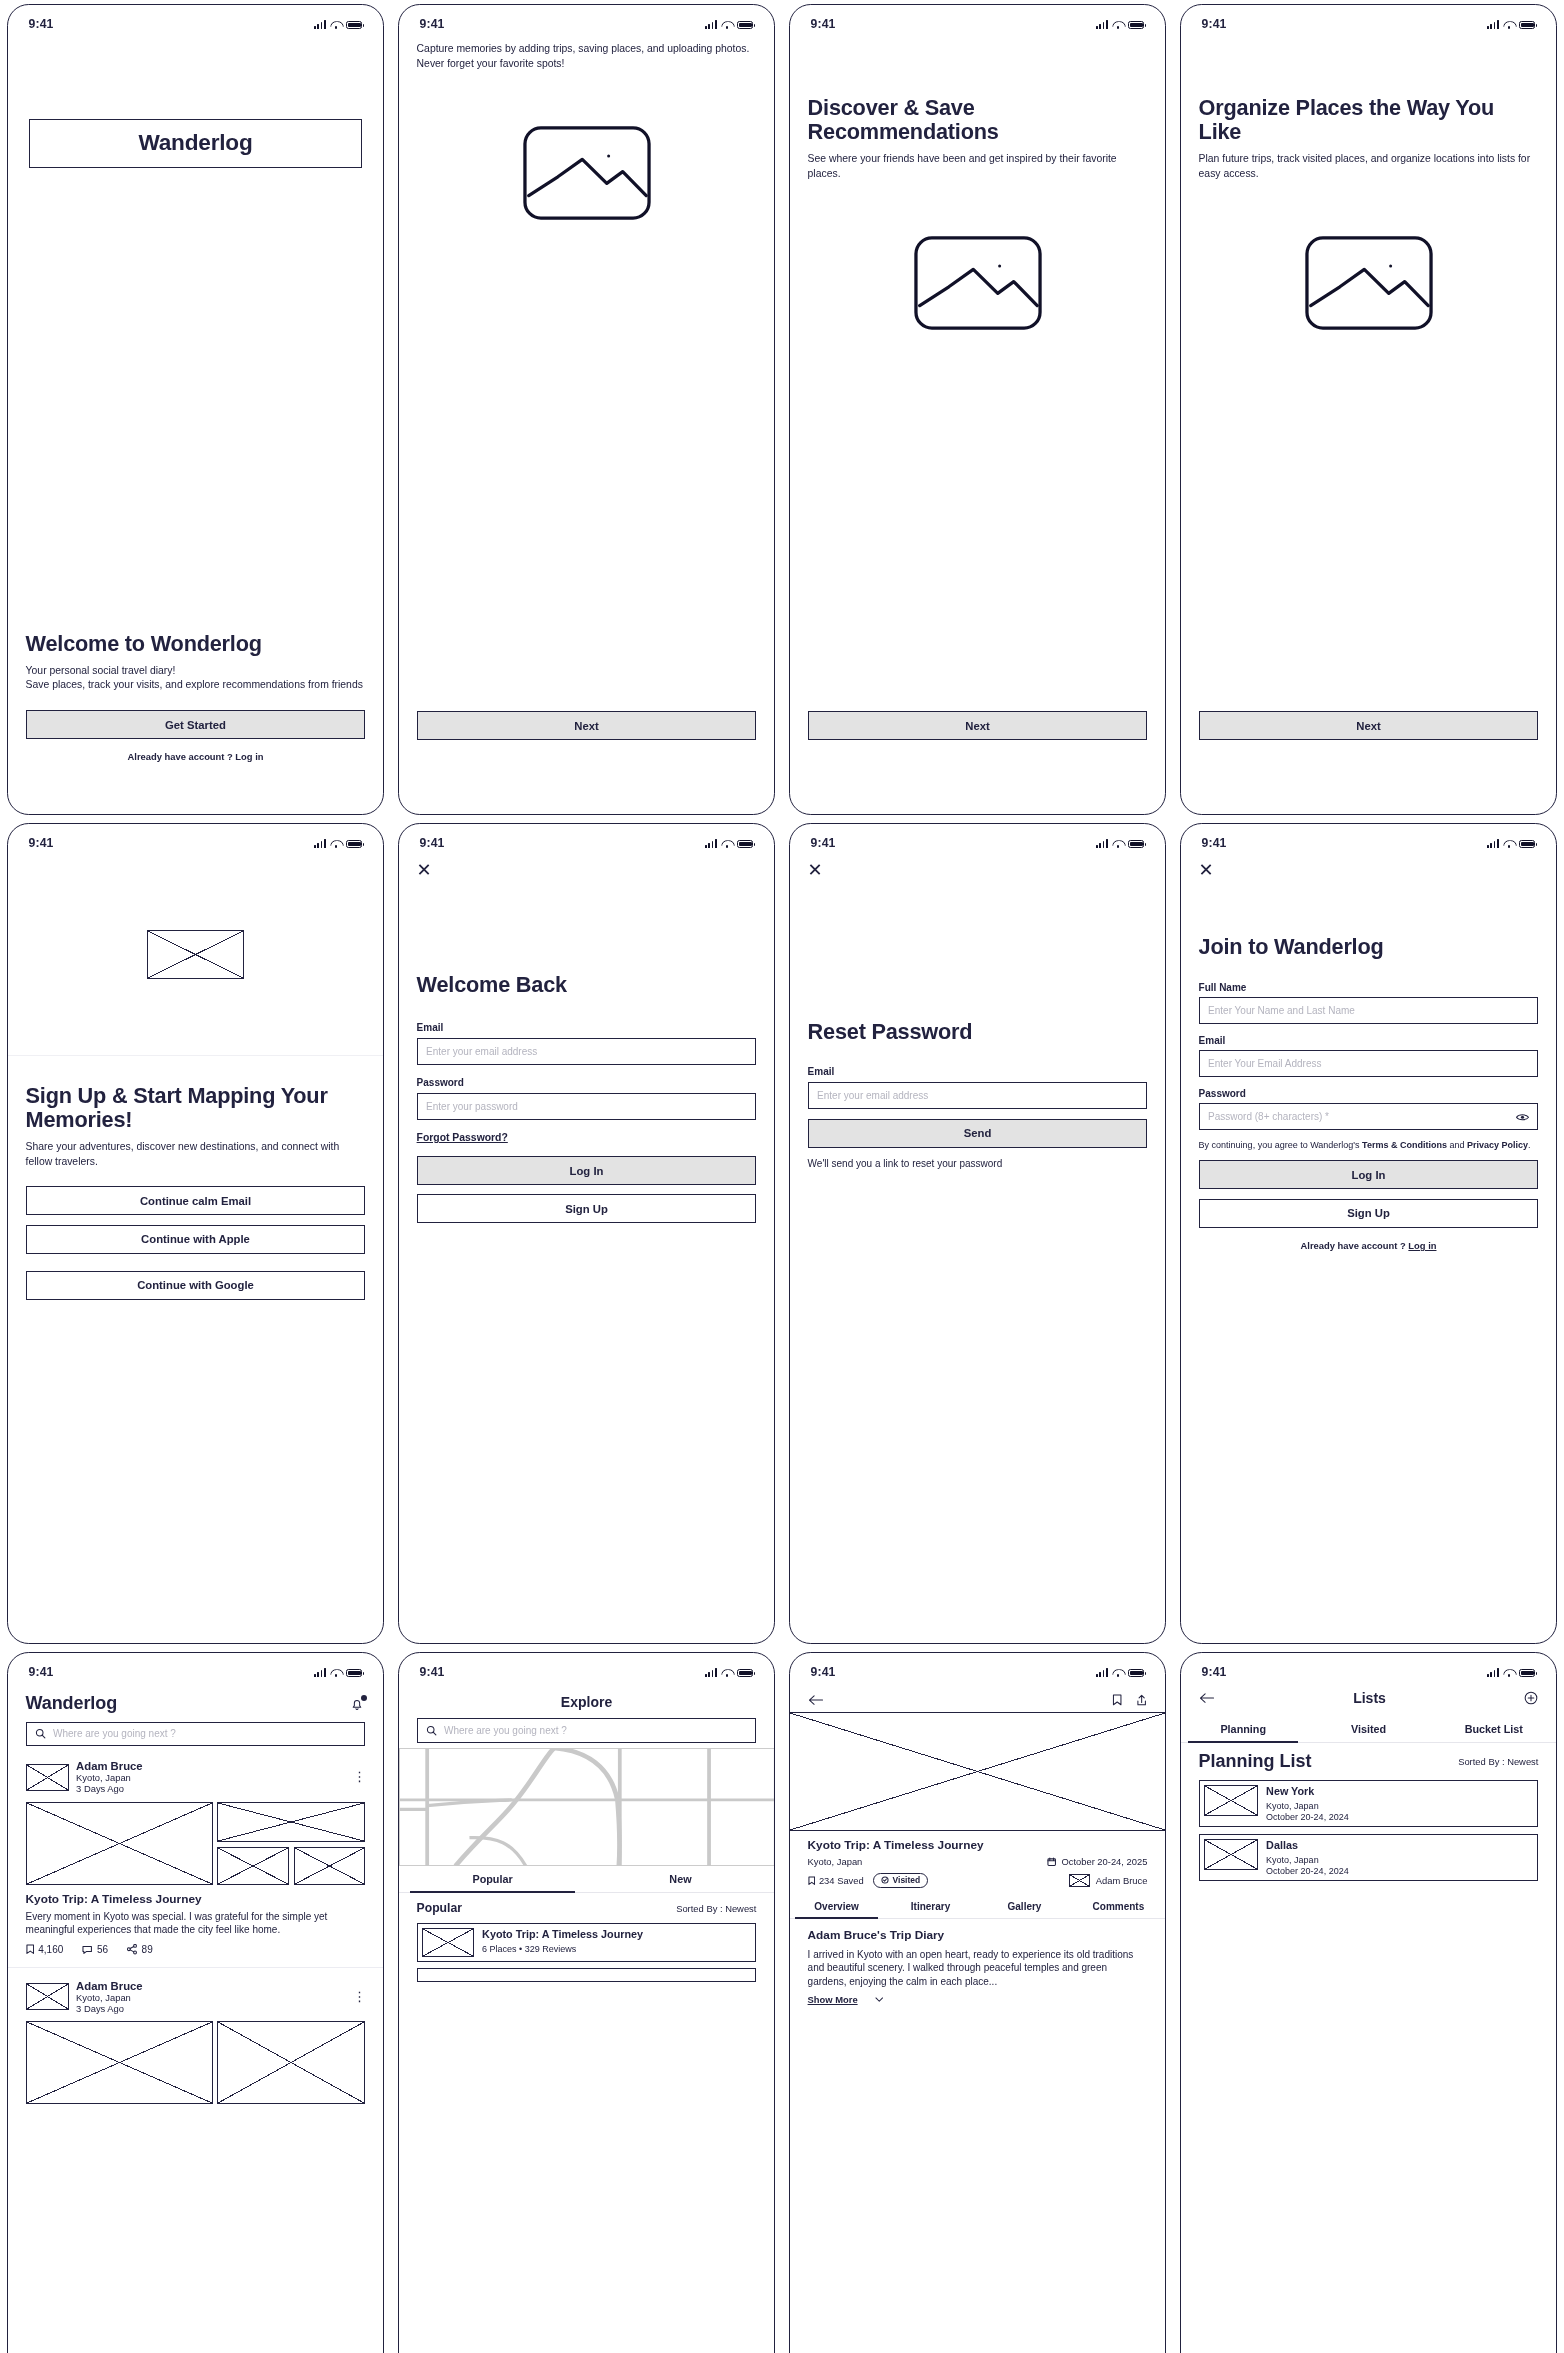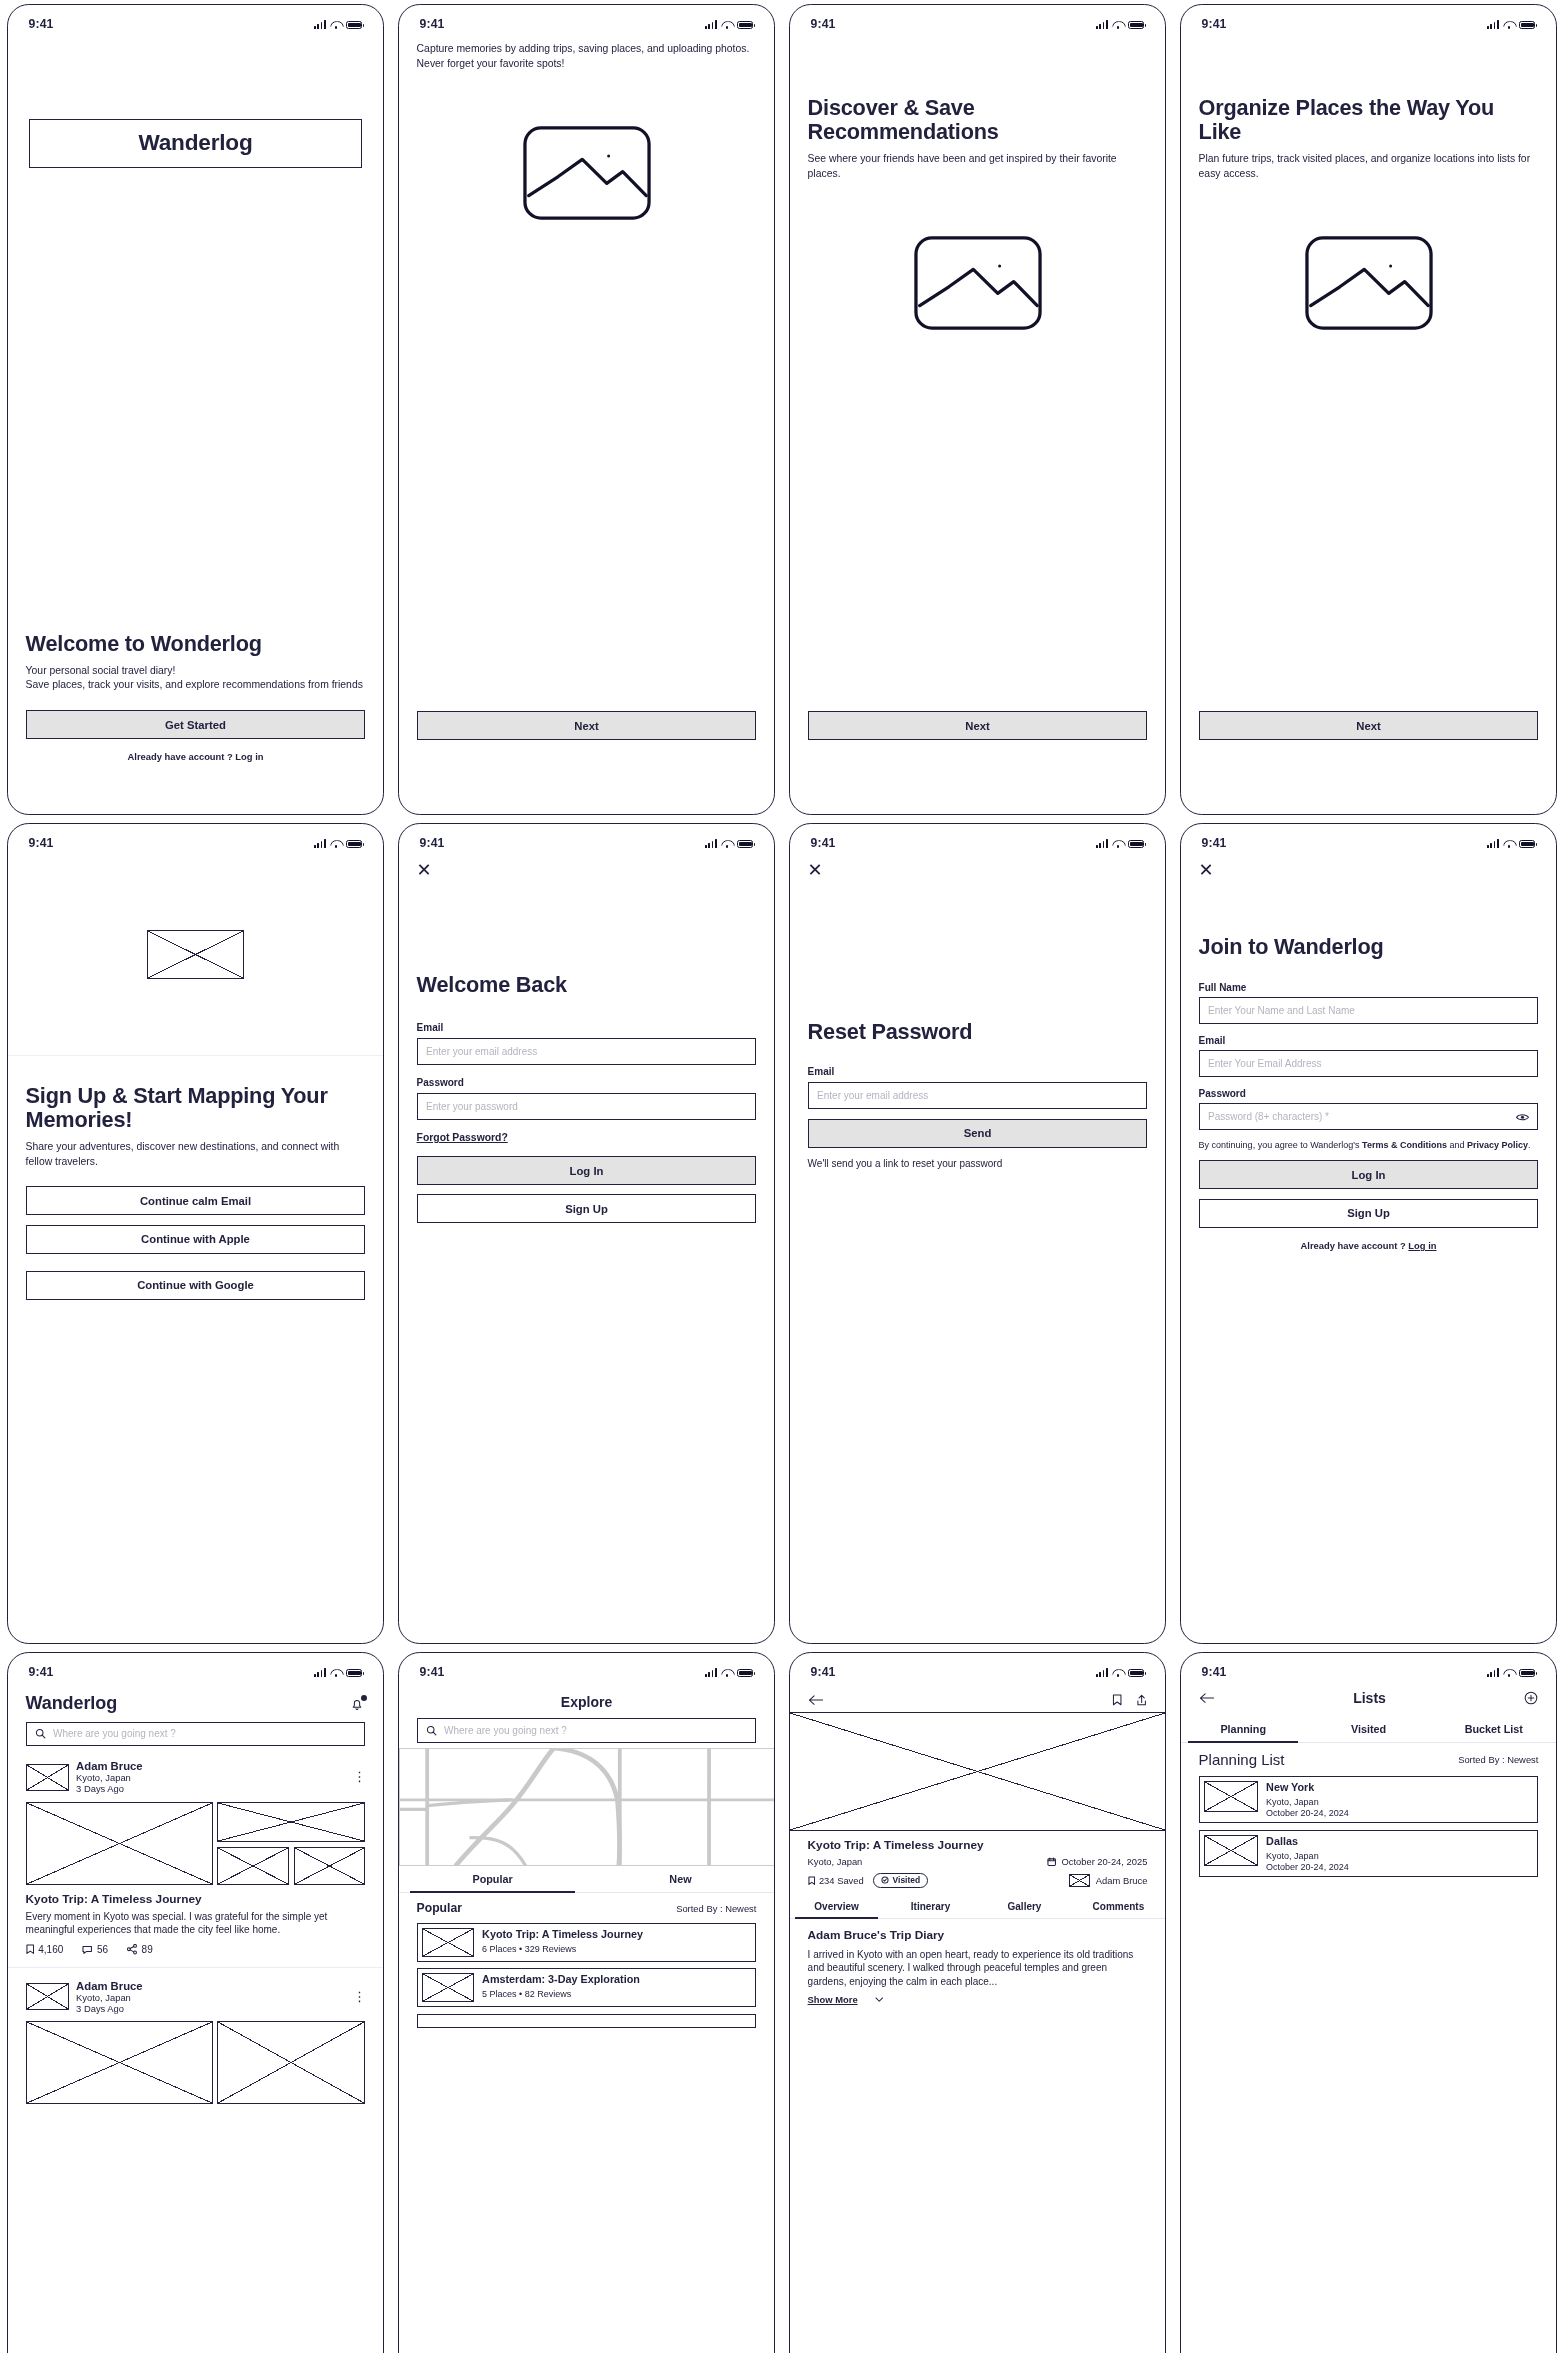--- a/index.html
+++ b/index.html
@@ -569,27 +569,20 @@
         <div style="font-size:12.2px;font-weight:800">Popular</div>
         <div style="font-size:9.4px">Sorted By : Newest</div>
       </div>
       <div class="card" style="margin-top:7.5px">
         <div class="ph" style="width:52px;height:29px;flex:none"></div>
         <div>
           <div class="t">Kyoto Trip: A Timeless Journey</div>
           <div class="s">6 Places • 329 Reviews</div>
         </div>
       </div>
-      <div class="card" style="margin-top:6.6px">
-        <div class="ph" style="width:52px;height:29px;flex:none"></div>
-        <div>
-          <div class="t">Amsterdam: 3-Day Exploration</div>
-          <div class="s">5 Places • 82 Reviews</div>
-        </div>
-      </div>
       <div class="card" style="margin-top:6.6px;height:14px;overflow:hidden"></div>
     </div>
 
   </div>
  </div>
 </div>
 
 <div class="cell">
  <div class="phone">
   <div class="statusbar">
@@ -720,21 +713,21 @@
               </svg>
             </span>
     </div>
     <div class="tabs" style="margin-top:10.4px">
       <div class="tab active">Planning</div>
       <div class="tab">Visited</div>
       <div class="tab">Bucket List</div>
     </div>
     <div class="pad" style="margin-top:8.5px">
       <div class="row-between">
-        <div style="font-size:15px;font-weight:400">Planning List</div>
+        <div style="font-size:18px;font-weight:700">Planning List</div>
         <div style="font-size:9.4px">Sorted By : Newest</div>
       </div>
       <div class="card" style="margin-top:7.5px">
         <div class="ph" style="width:54px;height:31px;flex:none"></div>
         <div>
           <div class="t">New York</div>
           <div class="s">Kyoto, Japan</div>
           <div class="s" style="margin-top:0.9px">October 20-24, 2024</div>
         </div>
       </div>

